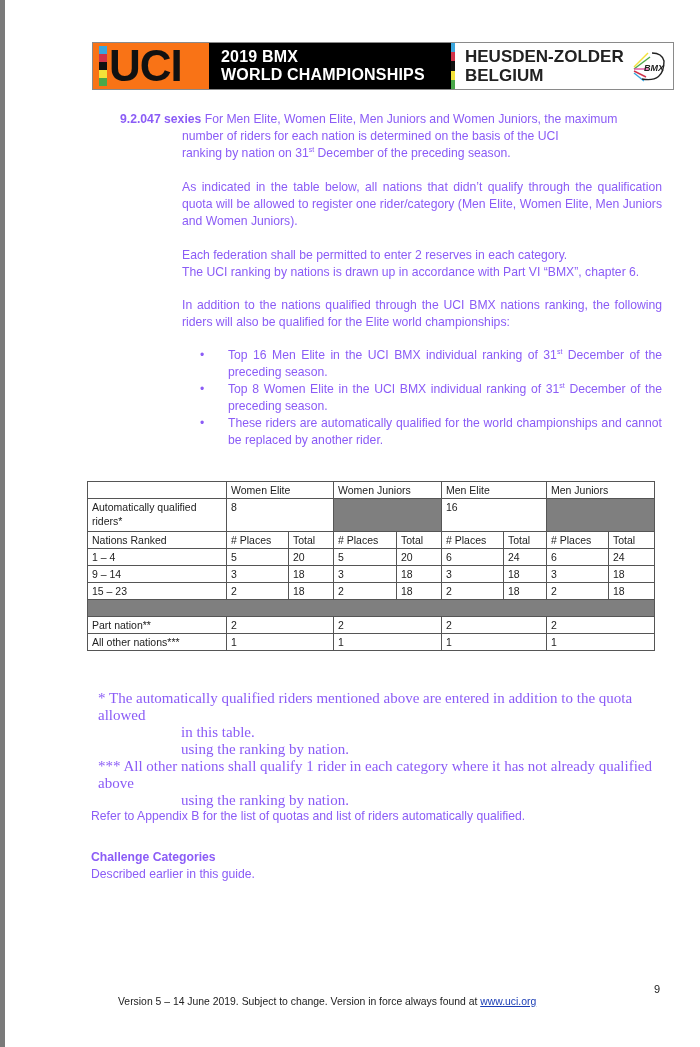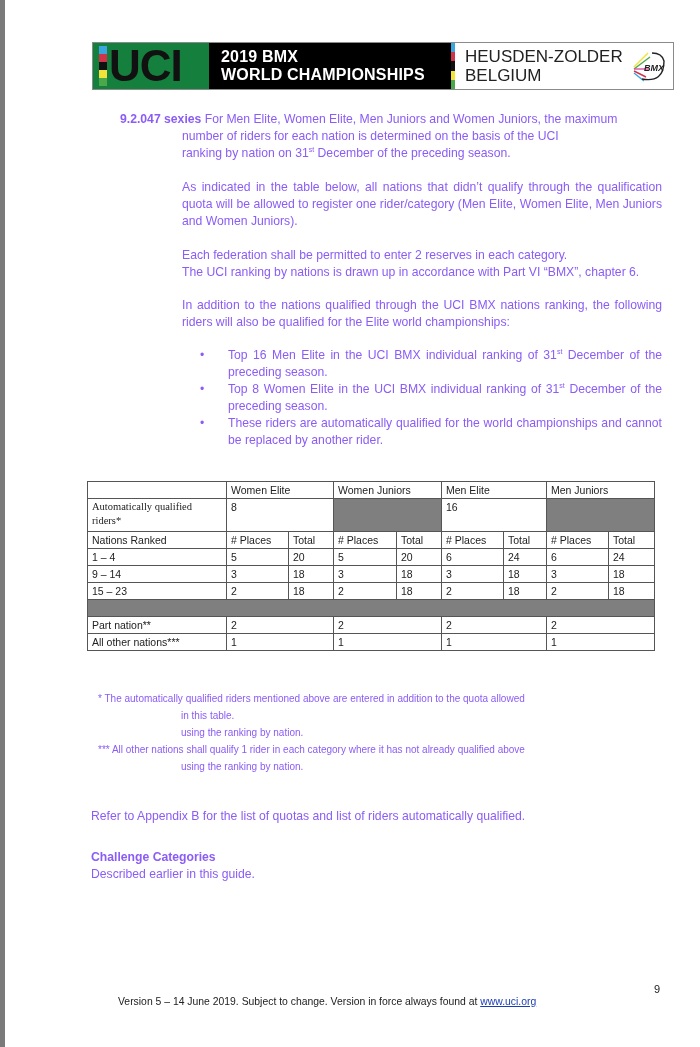--- a/index.html
+++ b/index.html
@@ -7,29 +7,29 @@
     width:700px; height:1047px; background:#ffffff; position:relative; overflow:hidden;
     font-family:"Liberation Sans", "DejaVu Sans", sans-serif; color:#1a1a1a;
   }
   .left-strip { position:absolute; left:0; top:0; width:5px; height:1047px; background:#7a7a7a; }
 
   
   .banner {
     position:absolute; left:92px; top:42px; width:580px; height:46px;
     border:1px solid #8a8a8a; background:#fff; display:flex; align-items:stretch;
   }
-  .uci-block { width:110px; display:flex; align-items:center; padding-left:6px; background:#15803d; }
+  .uci-block { width:110px; display:flex; align-items:center; padding-left:6px; background:#f97316; }
   .rainbow { width:8px; height:40px; display:flex; flex-direction:column; margin-right:2px; }
   .rainbow span { flex:1; }
   .uci-text { font-family:"Liberation Sans", sans-serif; font-weight:bold; font-size:44px; letter-spacing:-1px; color:#111; line-height:40px; }
   .black-block { width:230px; background:#000; color:#fff; display:flex; flex-direction:column; justify-content:center; padding-left:12px; }
   .black-block div { font-weight:bold; font-size:16px; line-height:18px; letter-spacing:0.2px; }
   .color-stripe { width:4px; display:flex; flex-direction:column; }
   .color-stripe span { flex:1; }
-  .place-block { flex:1; display:flex; flex-direction:column; justify-content:center; padding-left:10px; }
+  .place-block { flex:1; display:flex; flex-direction:column; justify-content:center; padding-left:10px;font-weight:bold; }
   .place-block div { font-size:17px; line-height:19px; color:#222; }
   .bmx-logo { width:46px; display:flex; align-items:center; justify-content:center; }
 
   
   .txt { position:absolute; font-size:12.2px; line-height:17px; color:#8b5cf6; }
   .just { text-align:justify; text-align-last:left; }
   sup { font-size:7px; vertical-align:5px; line-height:0; }
   b { font-weight:bold; }
 
   
@@ -136,21 +136,21 @@
   </colgroup>
   <tbody>
       <tr>
     <td></td>
     <td colspan="2">Women Elite</td>
     <td colspan="2">Women Juniors</td>
     <td colspan="2">Men Elite</td>
     <td colspan="2">Men Juniors</td>
   </tr>
   <tr>
-    <td style="white-space:normal; height:30px;font-family:Liberation Serif, serif;">Automatically qualified riders*</td>
+    <td style="white-space:normal; height:30px;">Automatically qualified riders*</td>
     <td colspan="2">8</td>
     <td colspan="2" class="gray"></td>
     <td colspan="2">16</td>
     <td colspan="2" class="gray"></td>
   </tr>
   <tr>
     <td>Nations Ranked</td>
     <td># Places</td>
         <td>Total</td>
     <td># Places</td>
@@ -206,21 +206,21 @@
   <tr>
     <td>All other nations***</td>
     <td colspan="2">1</td>
     <td colspan="2">1</td>
     <td colspan="2">1</td>
     <td colspan="2">1</td>
   </tr>
 </tbody>
   </table>
 
-<div class="txt" style="left:98px; top:690px; width:570px; font-size:10px;">
+<div class="txt" style="left:98px; top:690px; width:570px; font-size:15px;font-family:Liberation Serif, serif;">
   <div>
     <div>* The automatically qualified riders mentioned above are entered in addition to the quota allowed</div>
     <div style="padding-left:83px;">in this table.</div>
   </div>
   <div>
     <div style="padding-left:83px;">using the ranking by nation.</div>
   </div>
   <div>
     <div>*** All other nations shall qualify 1 rider in each category where it has not already qualified above</div>
     <div style="padding-left:83px;">using the ranking by nation.</div>

